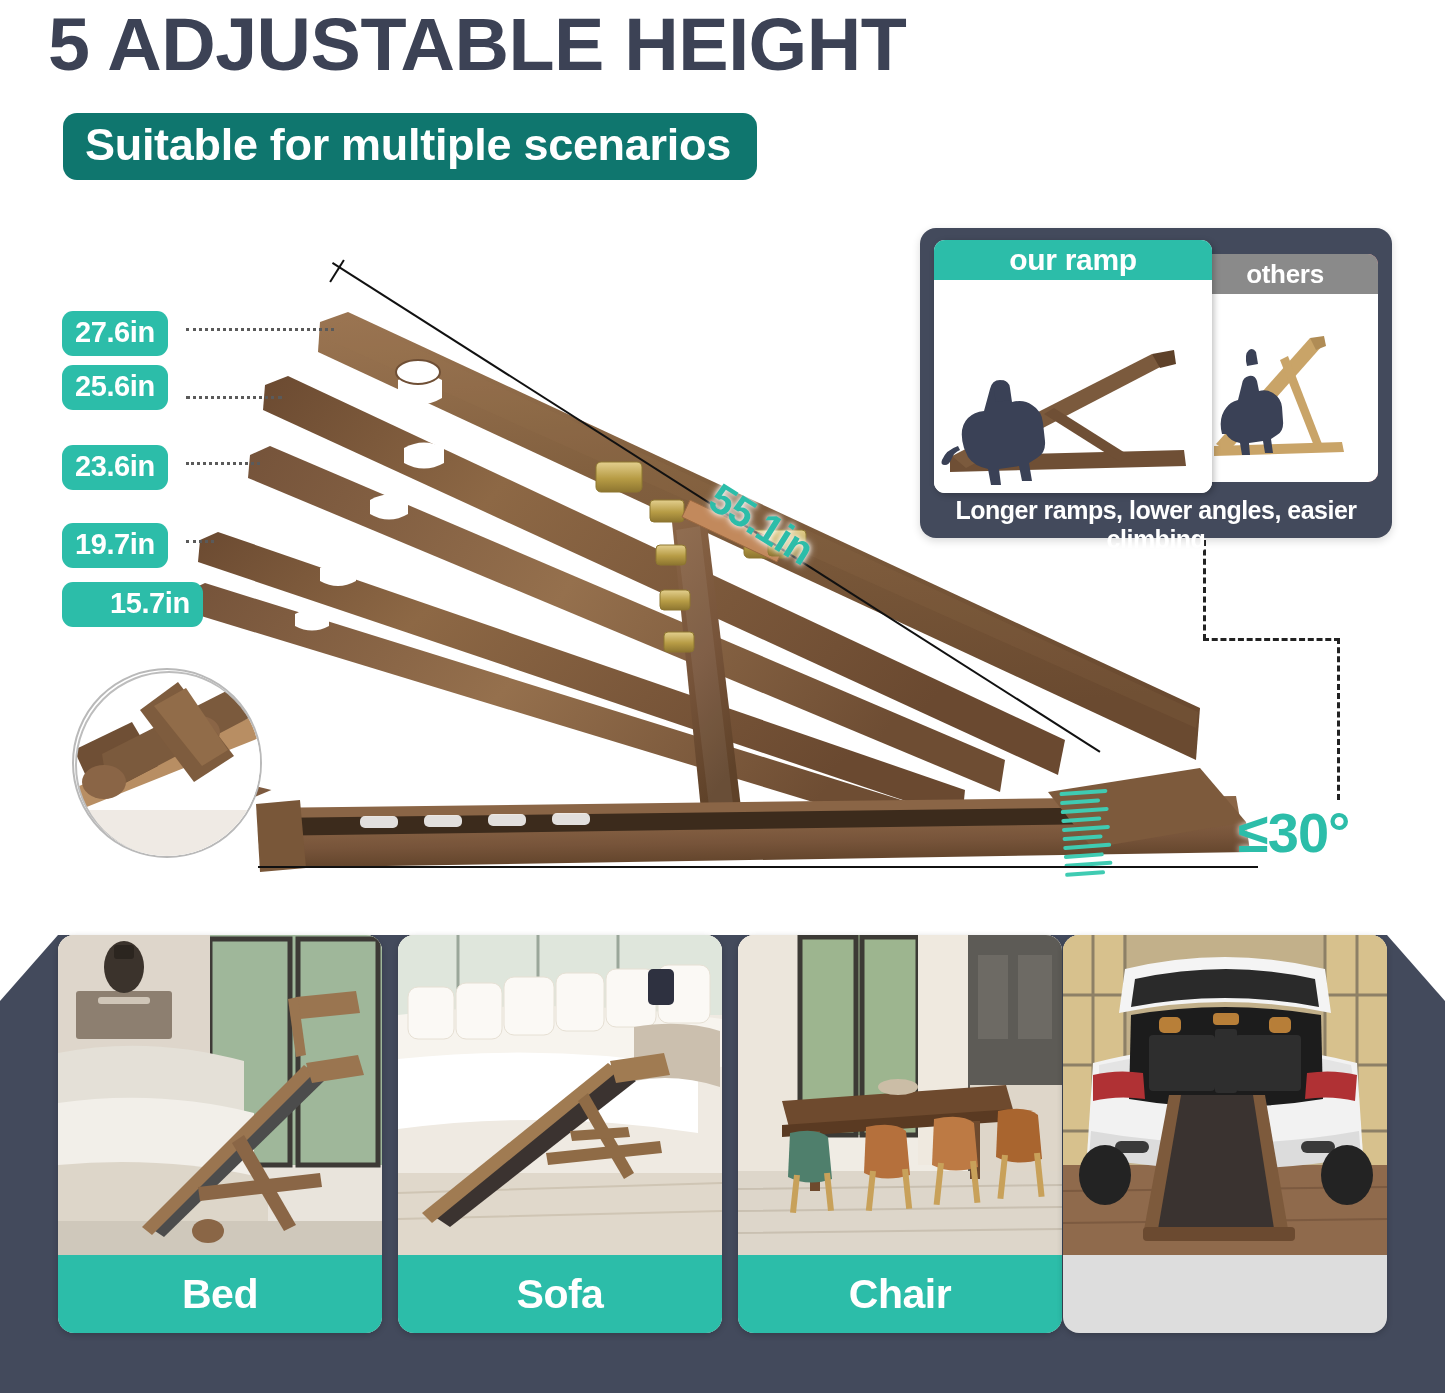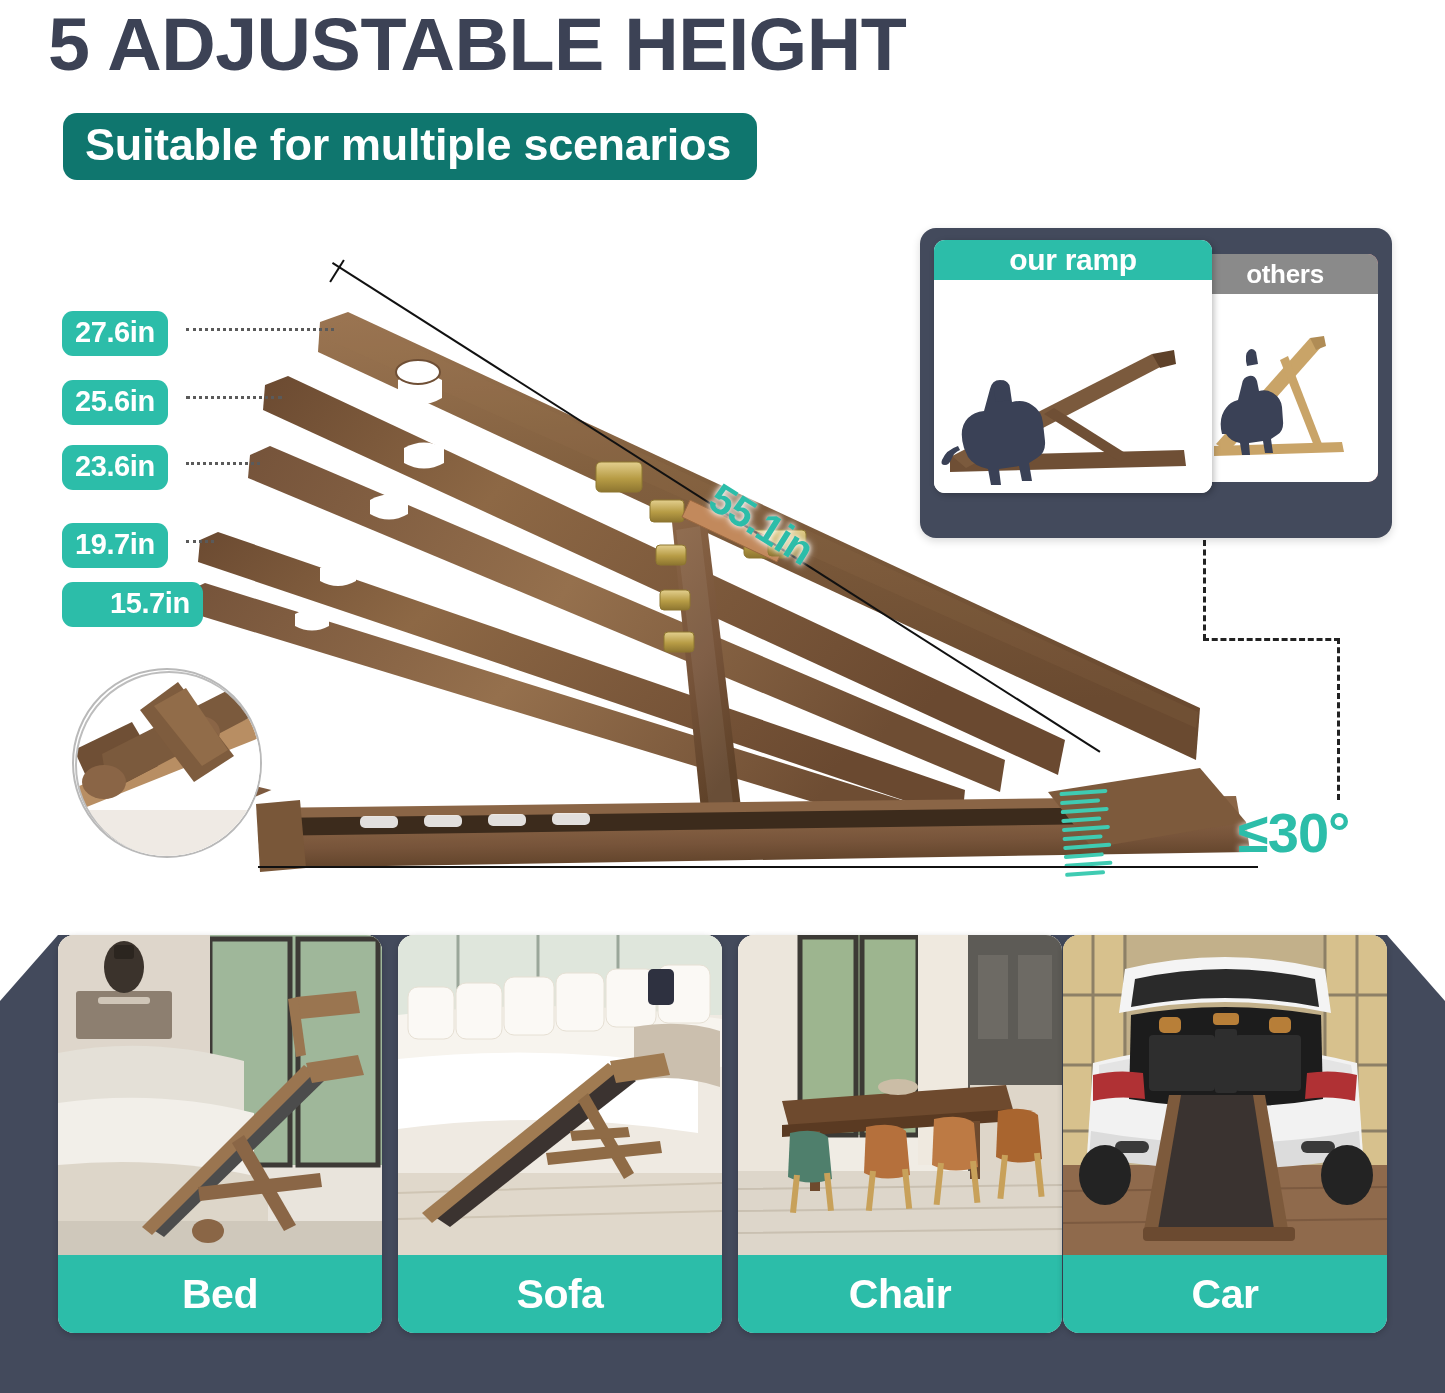--- a/index.html
+++ b/index.html
@@ -354,21 +354,21 @@
   <div id="dim-tick-a" style="top:58px;"></div>
   <div id="dim-line" style="top:62px;"></div>
   <div id="dim-label" style="top:274px;">55.1in</div>
 
   <div id="ground-line" style="top:666px;"></div>
   <div id="angle-label" style="top:600px;">≤30°</div>
 
   <div class="meas-badge" style="left:62px; top:111px;">27.6in</div>
   <div class="leader" style="left:186px; top:128px; width:148px;"></div>
 
-  <div class="meas-badge" style="left:62px; top:180px;text-align:center;">25.6in</div>
+  <div class="meas-badge" style="left:62px; top:165px;text-align:center;">25.6in</div>
   <div class="leader" style="left:186px; top:196px; width:96px;"></div>
 
   <div class="meas-badge" style="left:62px; top:245px;">23.6in</div>
   <div class="leader" style="left:186px; top:262px; width:74px;"></div>
 
   <div class="meas-badge" style="left:62px; top:323px;">19.7in</div>
   <div class="leader" style="left:186px; top:340px; width:28px;"></div>
 
   <div class="meas-badge" style="left:62px; top:382px;padding-left:48px;">15.7in</div>
   <div class="leader" style="left:186px; top:399px; width:16px;"></div>
@@ -411,20 +411,21 @@
 
         <path d="M30,168 q-6,-20 4,-30 q6,-6 16,-7 l6,-22 q2,-9 10,-9 q9,0 10,8 l2,14
                  q12,-3 20,3 q10,6 11,18 l2,18 q1,12 -8,17 l-8,5 l3,18 l-10,0 l-3,-15
                  l-20,3 l2,16 l-10,0 l-3,-16 q-14,-3 -20,-12 Z" fill="#3a4156"></path>
         <path d="M62,122 q-4,-16 3,-20 q6,-4 9,3 l3,15 Z" fill="#3a4156"></path>
         <path d="M24,166 q-12,4 -16,14 q-2,5 3,5 q4,0 6,-5 q3,-8 9,-10 Z" fill="#3a4156"></path>
       </svg>
     </div>
   </div>
 
+  <div id="cmp-caption">Longer ramps, lower angles, easier climbing</div>
 </div>
 
 <div class="dash-v" style="left:1203px; top:540px; height:100px;"></div>
 <div class="dash-h" style="left:1203px; top:638px; width:137px;"></div>
 <div class="dash-v" style="left:1337px; top:638px; height:162px;"></div>
 
 <div id="band"></div>
 
 <div id="cards">
 
@@ -606,18 +607,15 @@
 
         <ellipse cx="42" cy="240" rx="26" ry="30" fill="#232323"></ellipse>
         <ellipse cx="284" cy="240" rx="26" ry="30" fill="#232323"></ellipse>
 
         <path d="M110,160 L196,160 L222,300 L86,300 Z" fill="#3a3330"></path>
         <path d="M106,160 L118,160 L94,300 L80,300 Z" fill="#7d5a3c"></path>
         <path d="M190,160 L202,160 L226,300 L212,300 Z" fill="#7d5a3c"></path>
         <rect x="80" y="292" width="152" height="14" rx="4" fill="#6b4a30"></rect>
       </svg>
     </div>
-    <div class="card-label">
-      <span>Car</span>
-    </div>
   </div>
 
 </div>
 
 </body></html>

